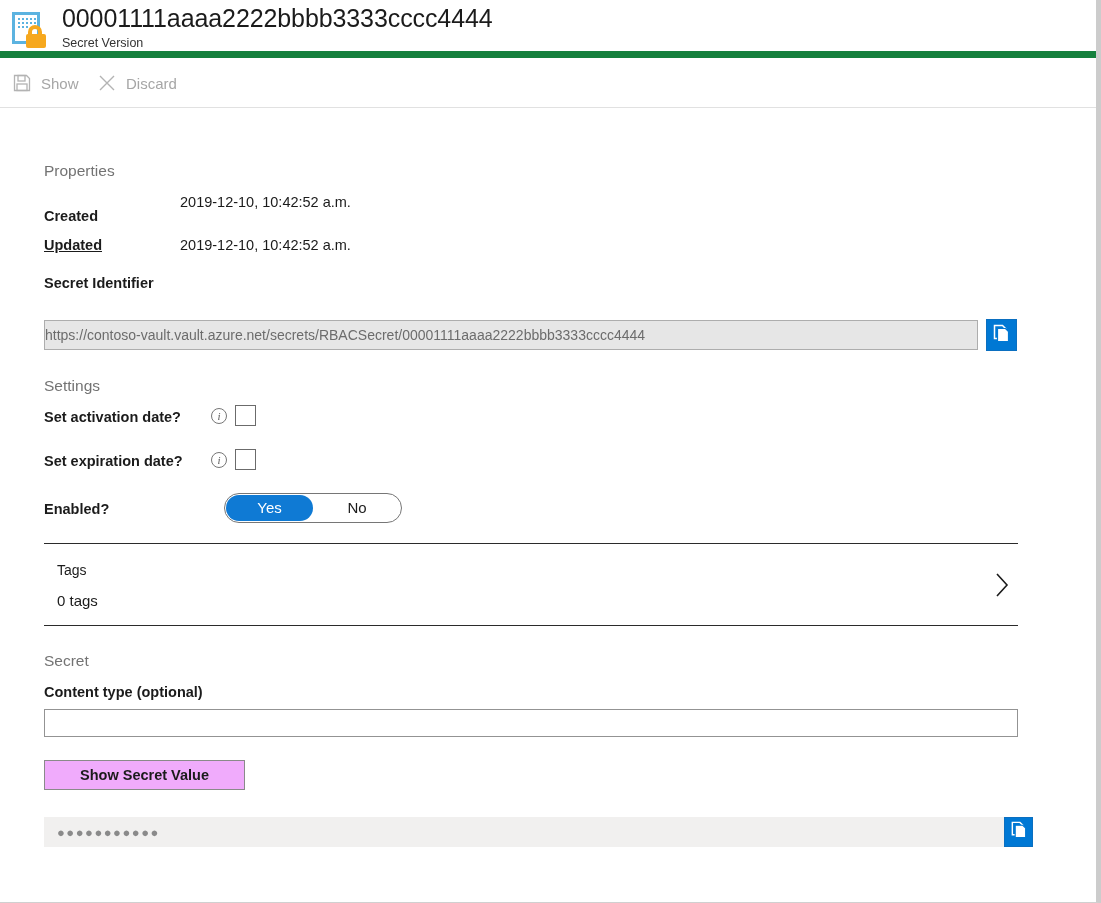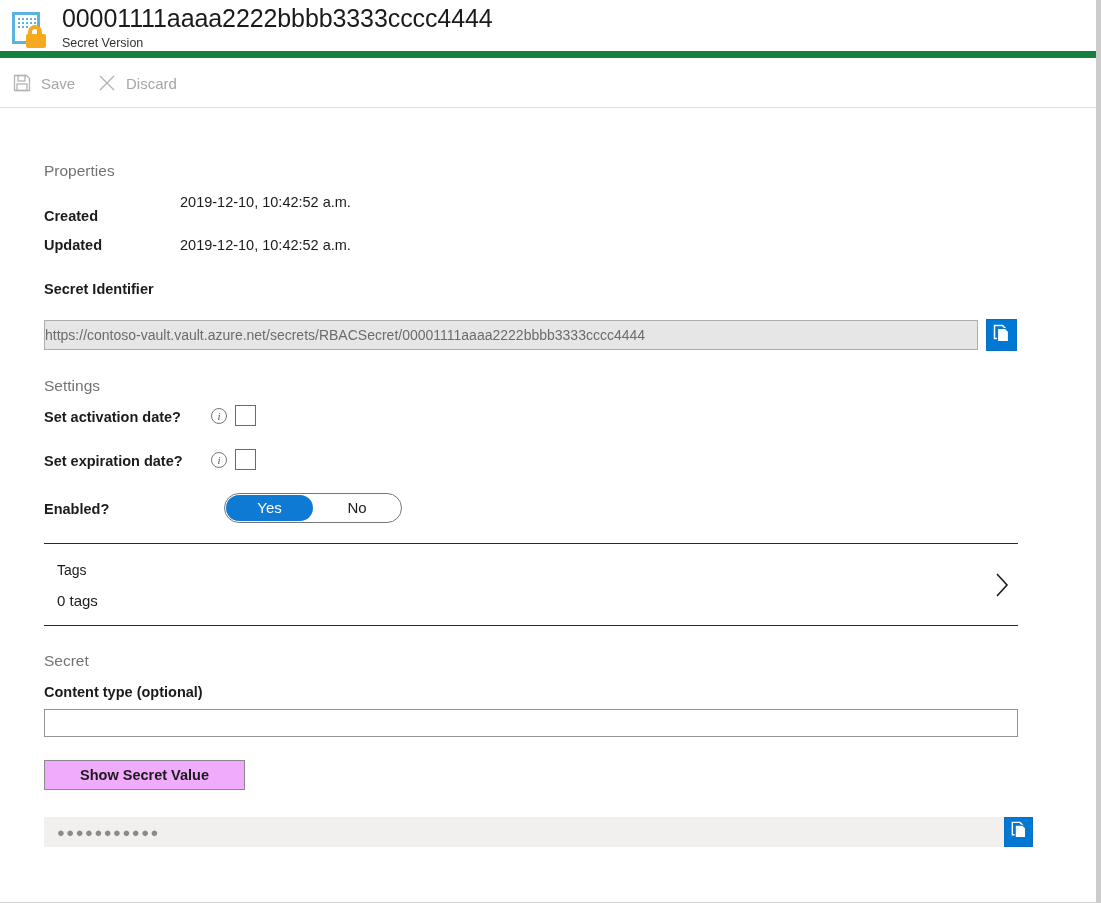--- a/index.html
+++ b/index.html
@@ -347,43 +347,43 @@
 
   <div class="commandbar">
     <div class="cmd-item cmd-save">
       <span class="cmd-icon">
         <svg width="20" height="20" viewBox="0 0 20 20" xmlns="http://www.w3.org/2000/svg">
           <path d="M2.5 2.5 h12 l3 3 v12 h-15 z" fill="none" stroke="#b3b3b3" stroke-width="1.3"></path>
           <rect x="6" y="2.5" width="7" height="5.5" fill="none" stroke="#b3b3b3" stroke-width="1.3"></rect>
           <rect x="5" y="11" width="10" height="6.5" fill="none" stroke="#b3b3b3" stroke-width="1.3"></rect>
         </svg>
       </span>
-      <span class="cmd-label">Save</span>
+      <span class="cmd-label">Show</span>
     </div>
     <div class="cmd-item cmd-discard">
       <span class="cmd-icon">
         <svg width="20" height="20" viewBox="0 0 20 20" xmlns="http://www.w3.org/2000/svg">
           <path d="M3 3 L17 17 M17 3 L3 17" stroke="#b3b3b3" stroke-width="1.4" fill="none"></path>
         </svg>
       </span>
       <span class="cmd-label">Discard</span>
     </div>
   </div>
 
   <div class="content">
 
     <div class="section-head" style="top:54px;">Properties</div>
 
     <div class="fieldlabel" style="top:100px;">Created</div>
     <div class="fieldvalue" style="top:86px;">2019-12-10, 10:42:52 a.m.</div>
 
-    <div class="fieldlabel" style="top:129px;">Updated</div>
+    <div class="fieldlabel" style="top:129px;text-decoration:underline;">Updated</div>
     <div class="fieldvalue" style="top:129px;">2019-12-10, 10:42:52 a.m.</div>
 
-    <div class="fieldlabel" style="top:173px;text-align:right;">Secret Identifier</div>
+    <div class="fieldlabel" style="top:167px;text-align:right;">Secret Identifier</div>
   </div>
 
   <div class="sid-box">https://contoso-vault.vault.azure.net/secrets/RBACSecret/00001111aaaa2222bbbb3333cccc4444</div>
   <div class="copy-btn sid">
     <span>
       <svg width="21" height="21" viewBox="0 0 21 21" xmlns="http://www.w3.org/2000/svg">
         <path d="M3.5 2.5 h8 l3 3 v10 h-11 z" fill="none" stroke="#ffffff" stroke-width="1.5"></path>
         <path d="M6.5 5.5 h8 l3 3 v10 h-11 z" fill="#ffffff" stroke="#0078d4" stroke-width="1.2"></path>
       </svg>
     </span>

